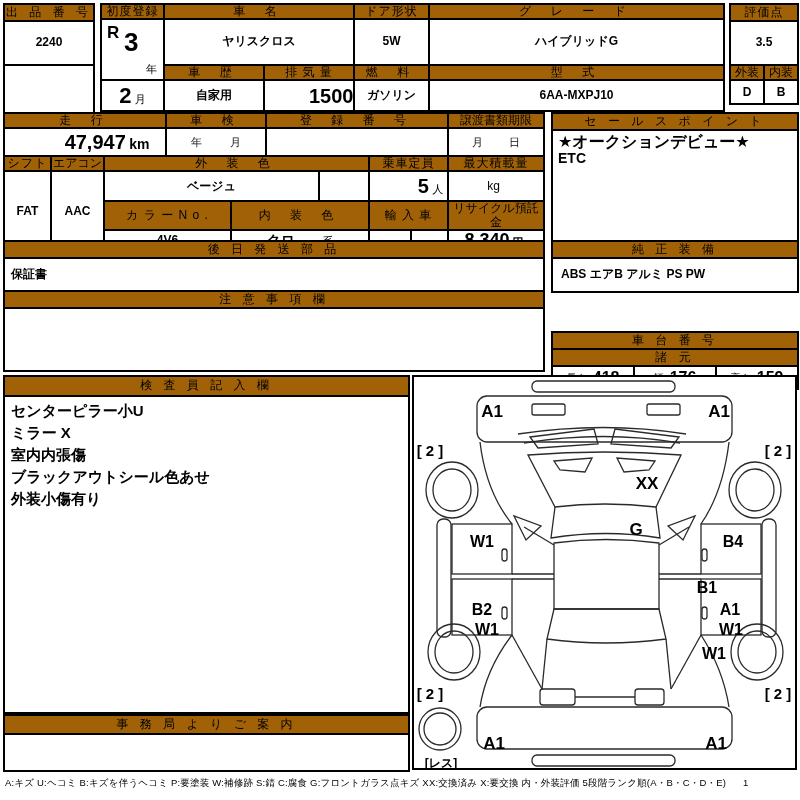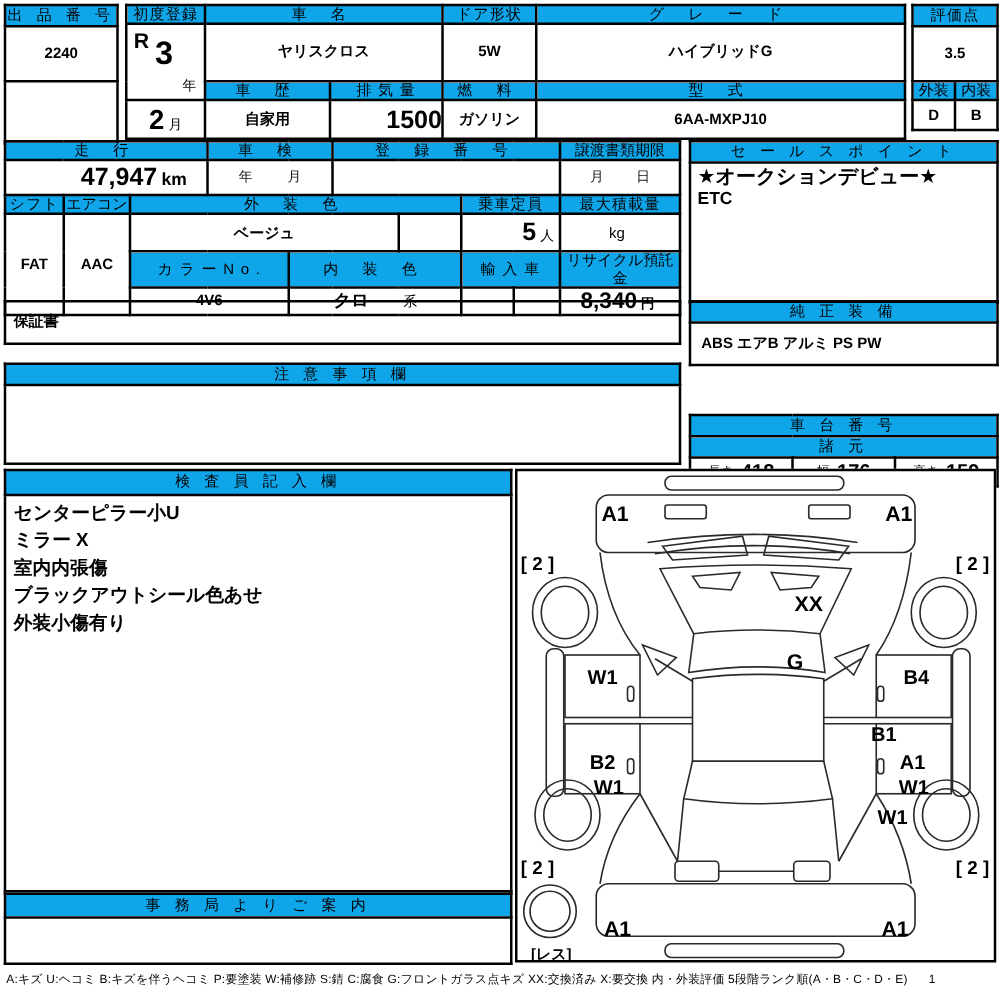--- a/index.html
+++ b/index.html
@@ -7,21 +7,21 @@
     width:800px;height:800px;position:relative;background:#fff;color:#000;
     font-family:"Liberation Sans","DejaVu Sans",sans-serif;
     -webkit-font-smoothing:antialiased;
   }
   .abs{position:absolute;}
   table.g{border-collapse:collapse;table-layout:fixed;}
   table.g td{
     border:2px solid #000;padding:0;overflow:hidden;text-align:center;
     vertical-align:middle;font-size:12px;line-height:1.1;
   }
-  td.h{background:#0ea5e9;font-size:11px;font-weight:400;}
+  td.h{background:#a16207;font-size:11px;font-weight:400;}
   .ls0{letter-spacing:0;}
   .ls1{letter-spacing:1px;padding-left:1px;}
   .ls4{letter-spacing:4px;padding-left:4px;}
   .ls8{letter-spacing:8px;padding-left:8px;}
   .b{font-weight:bold;}
   .left{text-align:left!important;}
   .right{text-align:right;}
   .top{vertical-align:top!important;}
   .f30{font-size:30px;} .f26{font-size:26px;} .f24{font-size:24px;}
   .f22{font-size:22px;} .f20{font-size:20px;margin-left:44px;} .f19{font-size:19px;}
@@ -222,20 +222,23 @@
     </td>
   </tr>
 </tbody>
   </table>
 
 <table class="g abs" style="left:3px;top:240px;width:540px;">
   <colgroup>
       <col style="width:540px">
     </colgroup>
   <tbody>
+      <tr>
+        <td class="h ls4" style="height:15px;">後 日 発 送 部 品</td>
+      </tr>
   <tr>
         <td class="b f16 left" style="height:32px;padding-left:6px;">保証書</td>
       </tr>
 </tbody>
   </table>
 
 <table class="g abs" style="left:551px;top:240px;width:246px;">
   <colgroup>
       <col style="width:246px">
     </colgroup>

